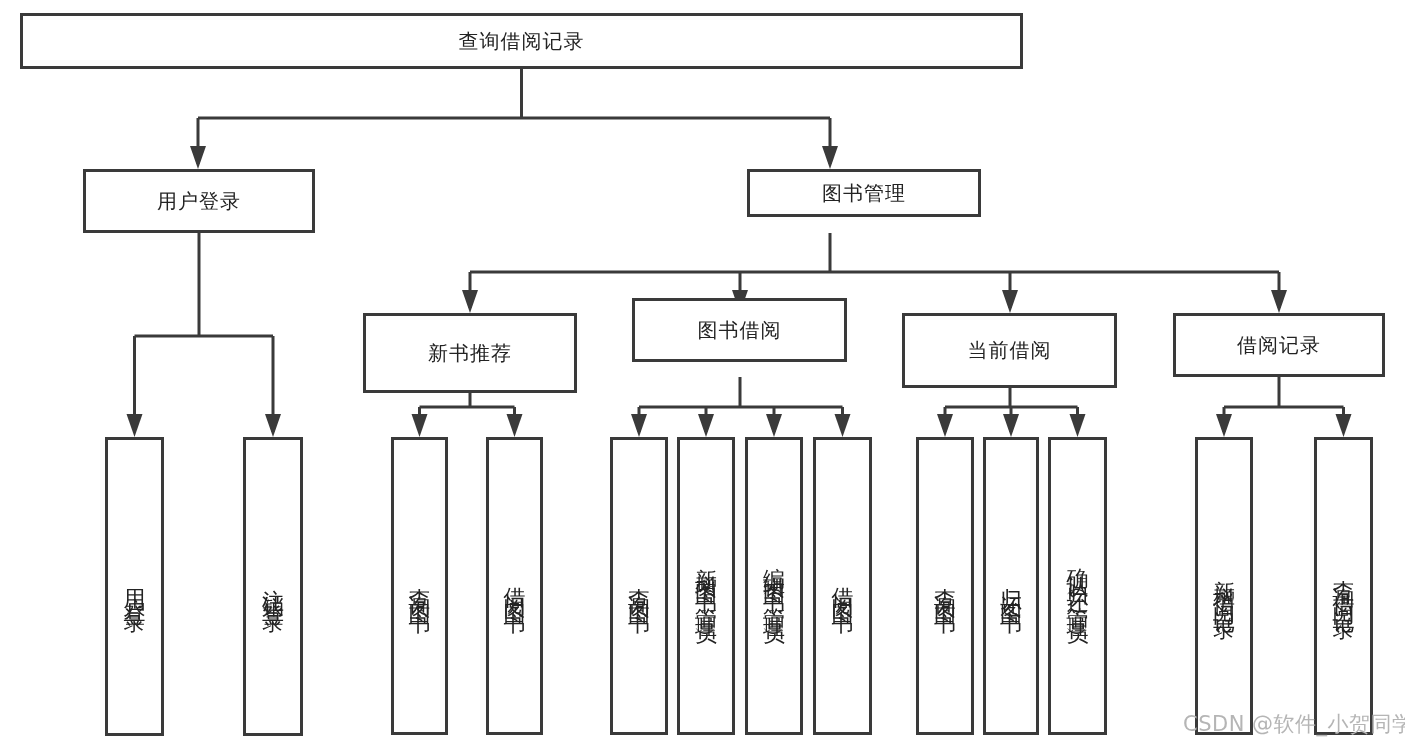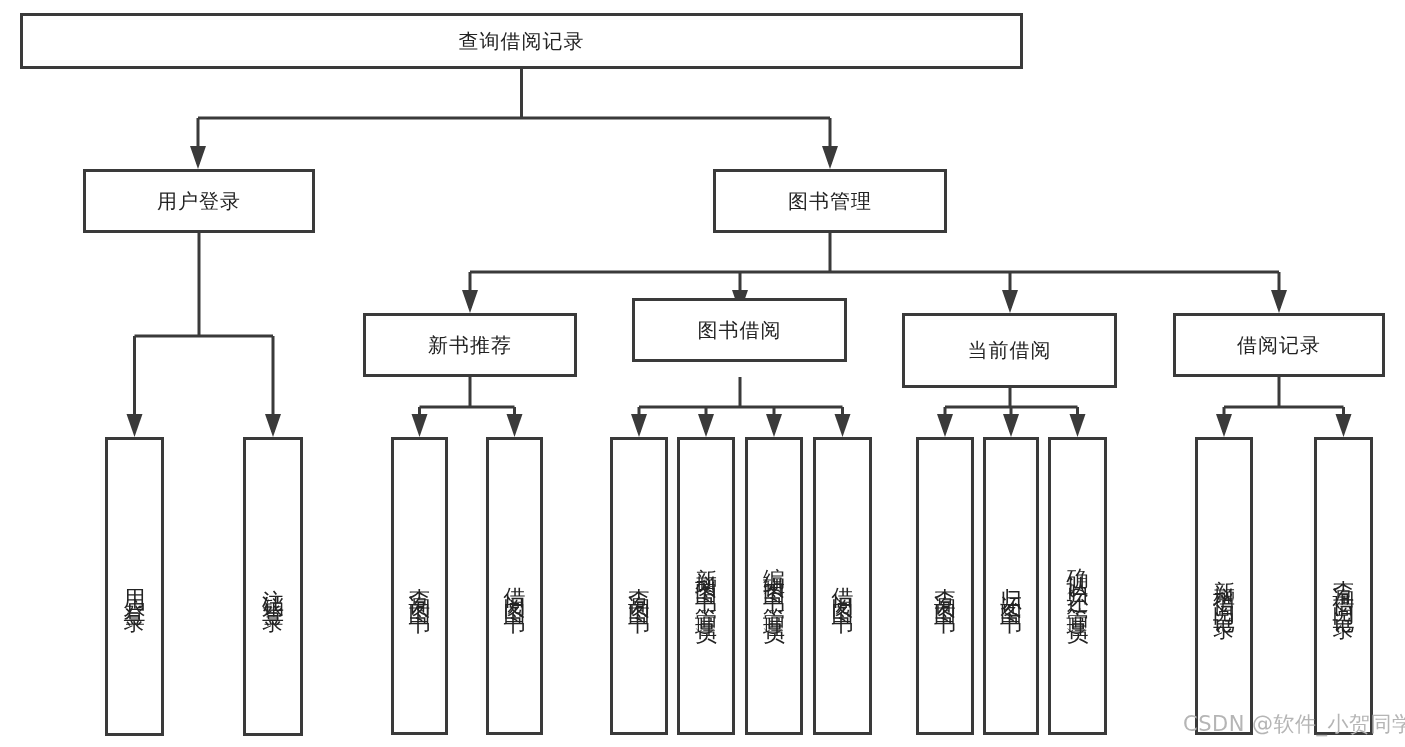--- a/index.html
+++ b/index.html
@@ -72,23 +72,23 @@
       <polygon points="1069.5,414 1085.5,414 1077.5,437"></polygon>
 
       <polygon points="1216,414 1232,414 1224,437"></polygon>
       <polygon points="1335.5,414 1351.5,414 1343.5,437"></polygon>
     </g>
   </svg>
 
   <div class="box" style="left:20px; top:13px; width:1003px; height:56px;">查询借阅记录</div>
 
   <div class="box" style="left:83px; top:169px; width:232px; height:64px;">用户登录</div>
-  <div class="box" style="left:713px; top:169px; width:234px; height:64px;">图书管理</div>
+  <div class="box" style="left:747px; top:169px; width:234px; height:48px;">图书管理</div>
 
-  <div class="box" style="left:363px; top:313px; width:214px; height:64px;">新书推荐</div>
+  <div class="box" style="left:363px; top:313px; width:214px; height:80px;">新书推荐</div>
   <div class="box" style="left:632px; top:298px; width:215px; height:64px;">图书借阅</div>
   <div class="box" style="left:902px; top:313px; width:215px; height:75px;">当前借阅</div>
   <div class="box" style="left:1173px; top:313px; width:212px; height:64px;">借阅记录</div>
 
   <div class="box vbox" style="left:105px; top:437px; width:59px; height:299px;">用户登录</div>
   <div class="box vbox" style="left:243px; top:437px; width:60px; height:299px;">注销登录</div>
 
   <div class="box vbox" style="left:391px; top:437px; width:57px; height:298px;">查询图书</div>
   <div class="box vbox" style="left:486px; top:437px; width:57px; height:298px;">借阅图书</div>
 

